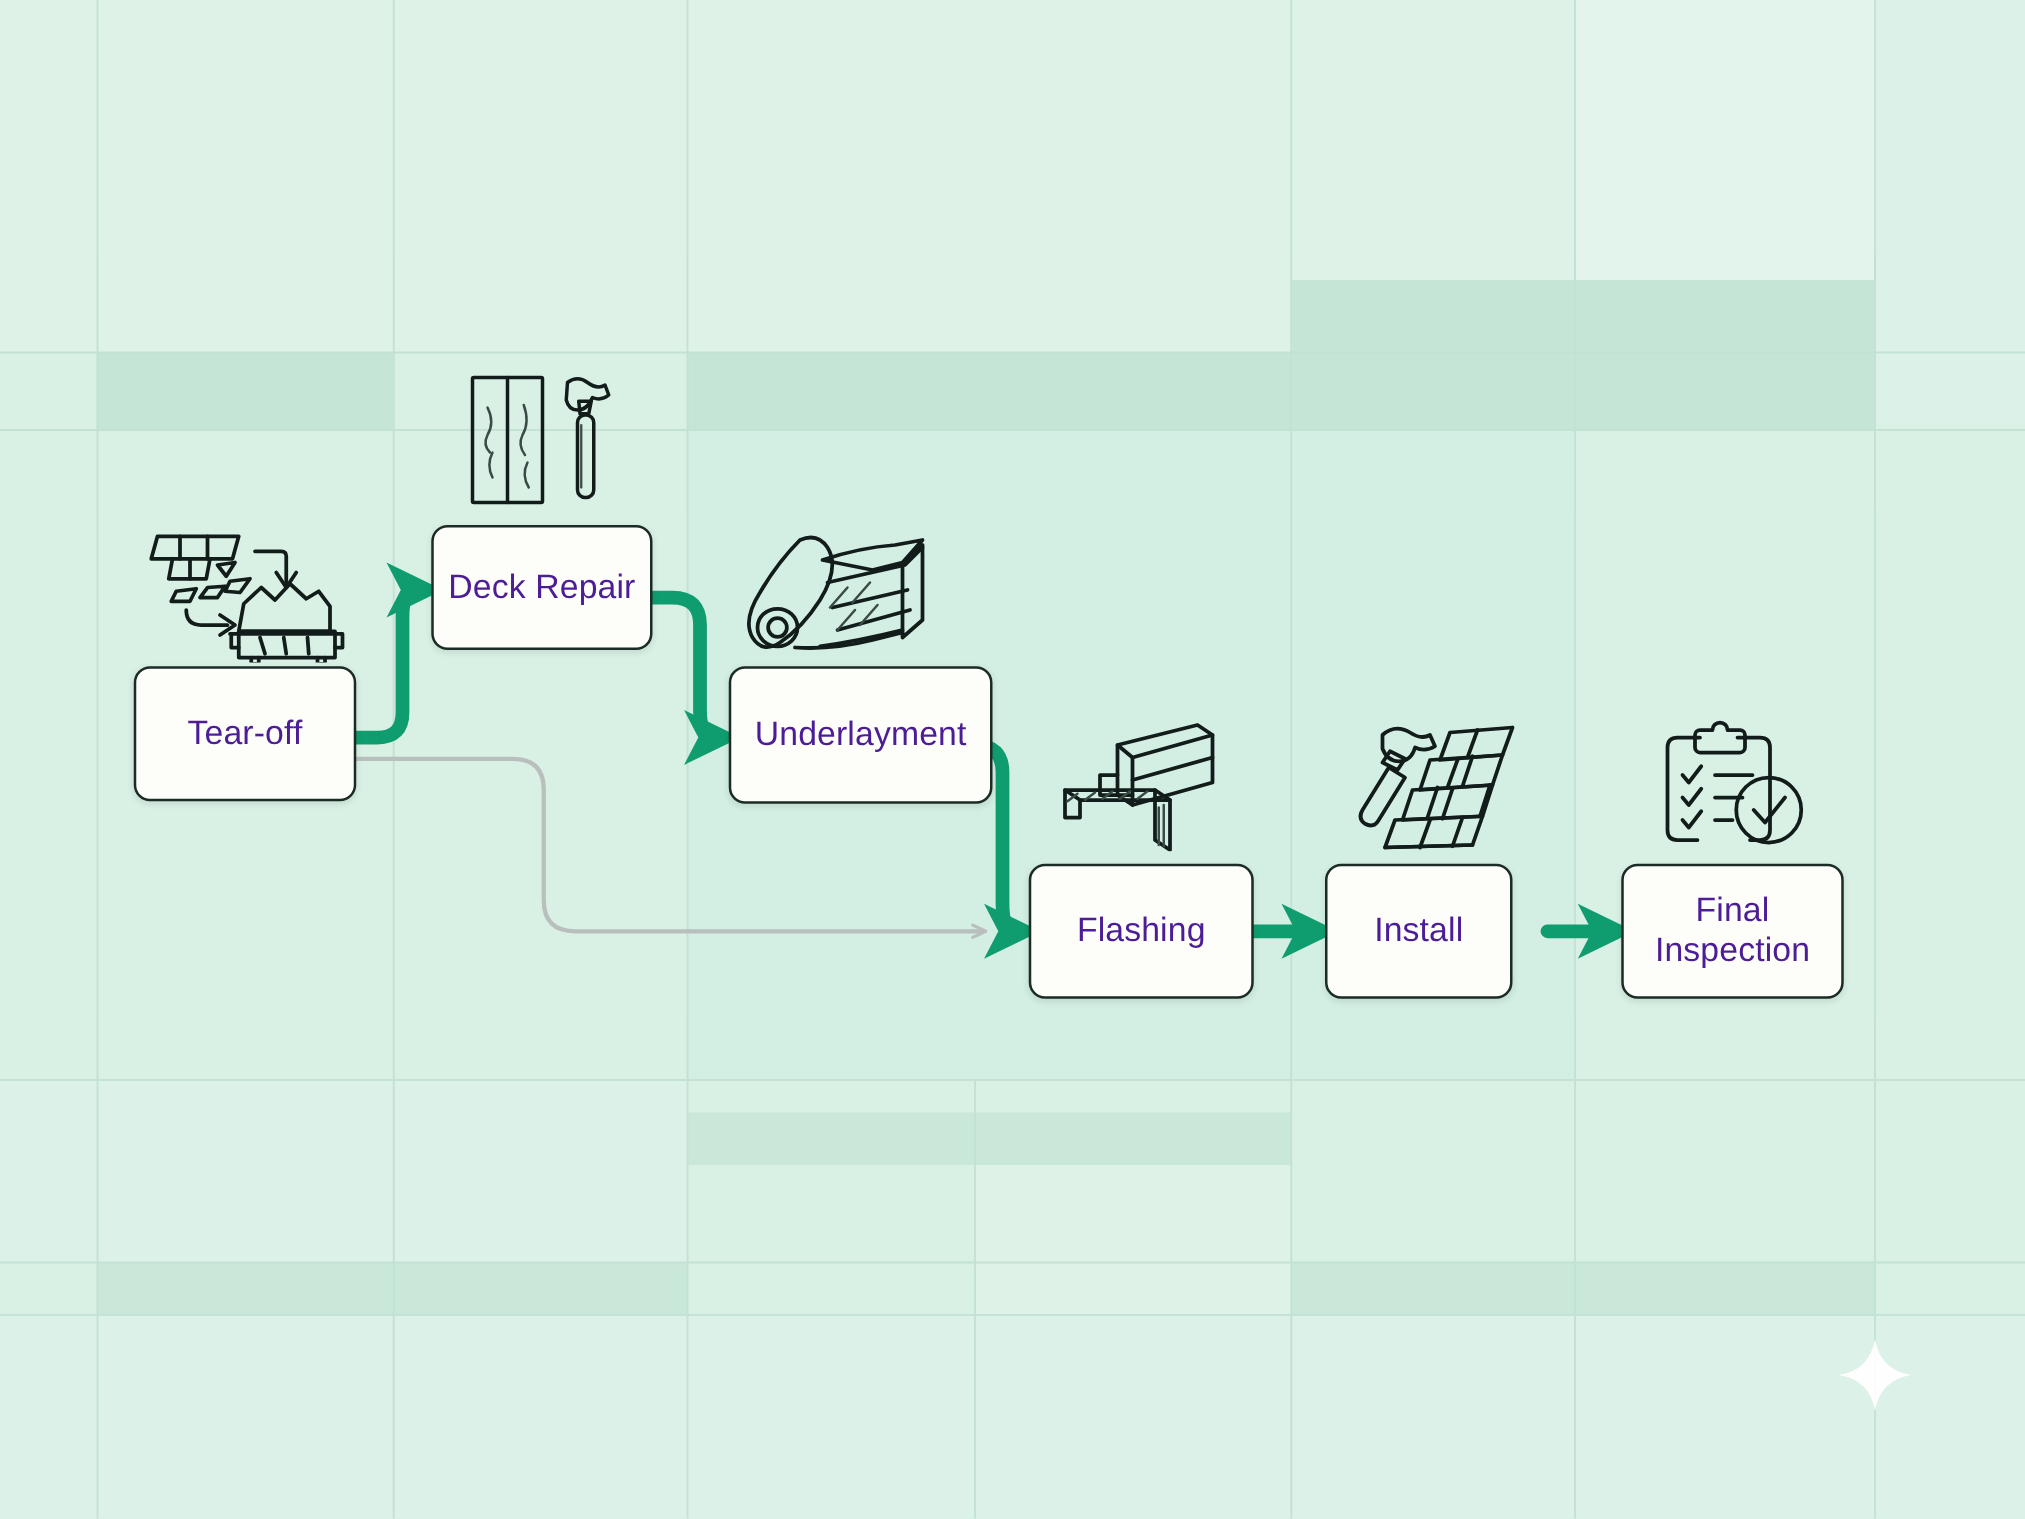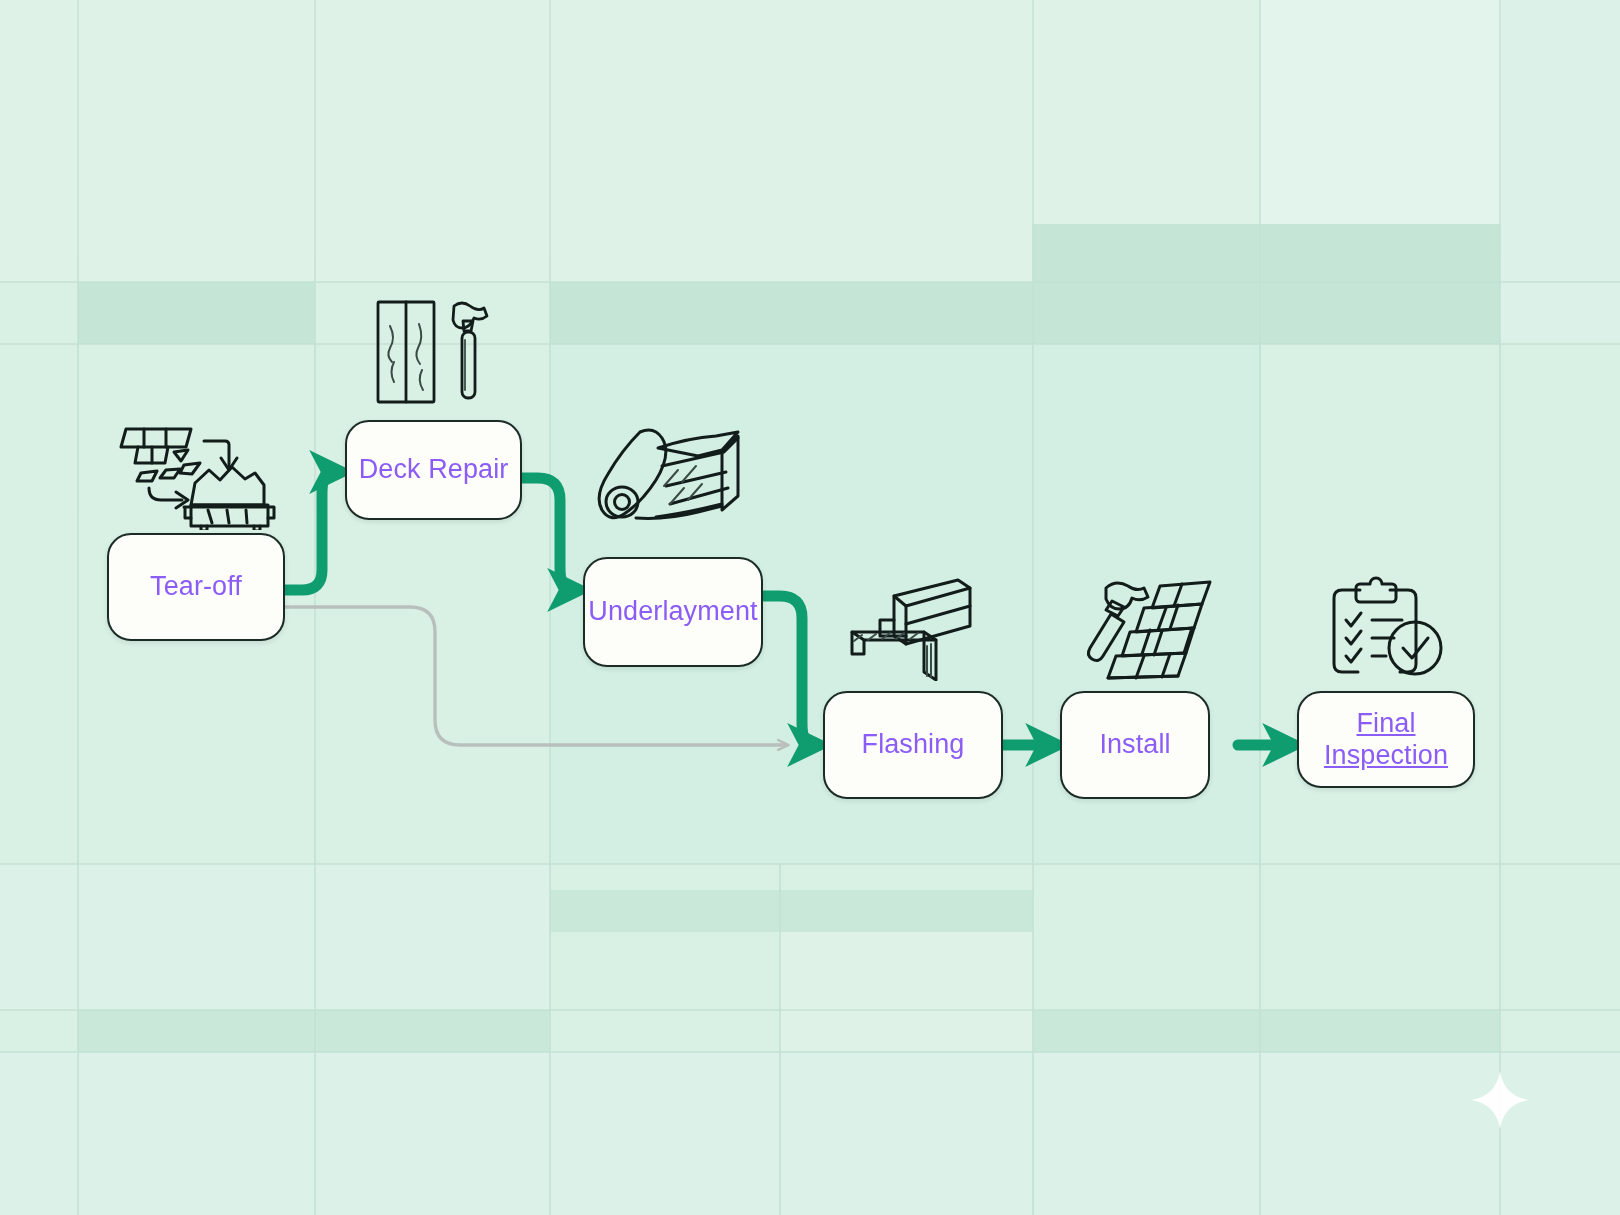--- a/index.html
+++ b/index.html
@@ -10,24 +10,24 @@
     font-family:"Liberation Sans","DejaVu Sans",sans-serif;
     overflow:hidden;
   }
   #stage{position:relative;width:1620px;height:1215px;overflow:hidden;}
   #bg{position:absolute;inset:0;width:1620px;height:1215px;}
   #edges{position:absolute;inset:0;width:1620px;height:1215px;}
   .node{
     position:absolute;
     background:#fdfdfa;
     border:2.5px solid #1b2b26;
-    border-radius:24px;
+    border-radius:13px;
     display:flex;align-items:center;justify-content:center;
     text-align:center;
-    color:#8b5cf6;
+    color:#4c1d95;
     font-size:27px;
     line-height:1.18;
     letter-spacing:.1px;
     box-shadow:0 2px 5px rgba(20,50,40,.10);
     box-sizing:border-box;
     padding:4px 10px;
   }
   .node span{display:block;}
   .nodeicon{position:absolute;}
   .sparkle{position:absolute;}
@@ -191,33 +191,33 @@
   </svg>
 
   <div class="node" style="left:107px;top:533px;width:178px;height:108px;">
     <span>Tear-off</span>
   </div>
 
   <div class="node" style="left:345px;top:420px;width:177px;height:100px;">
     <span>Deck Repair</span>
   </div>
 
-  <div class="node" style="left:583px;top:557px;width:180px;height:110px;">
+  <div class="node" style="left:583px;top:533px;width:211px;height:110px;">
     <span>Underlayment</span>
   </div>
 
   <div class="node" style="left:823px;top:691px;width:180px;height:108px;text-align:right;">
     <span>Flashing</span>
   </div>
 
   <div class="node" style="left:1060px;top:691px;width:150px;height:108px;">
     <span>Install</span>
   </div>
 
-  <div class="node" style="left:1297px;top:691px;width:178px;height:97px;text-decoration:underline;">
+  <div class="node" style="left:1297px;top:691px;width:178px;height:108px;">
     <span style="white-space:pre-line;">Final
 Inspection</span>
   </div>
 
   <svg class="sparkle" style="left:1471px;top:1071px;width:58px;height:58px;" viewBox="0 0 58 58">
     <path d="M29 0 Q33 25 58 29 Q33 33 29 58 Q25 33 0 29 Q25 25 29 0 Z" fill="#ffffff" opacity=".92"></path>
   </svg>
 
 </div>
 

